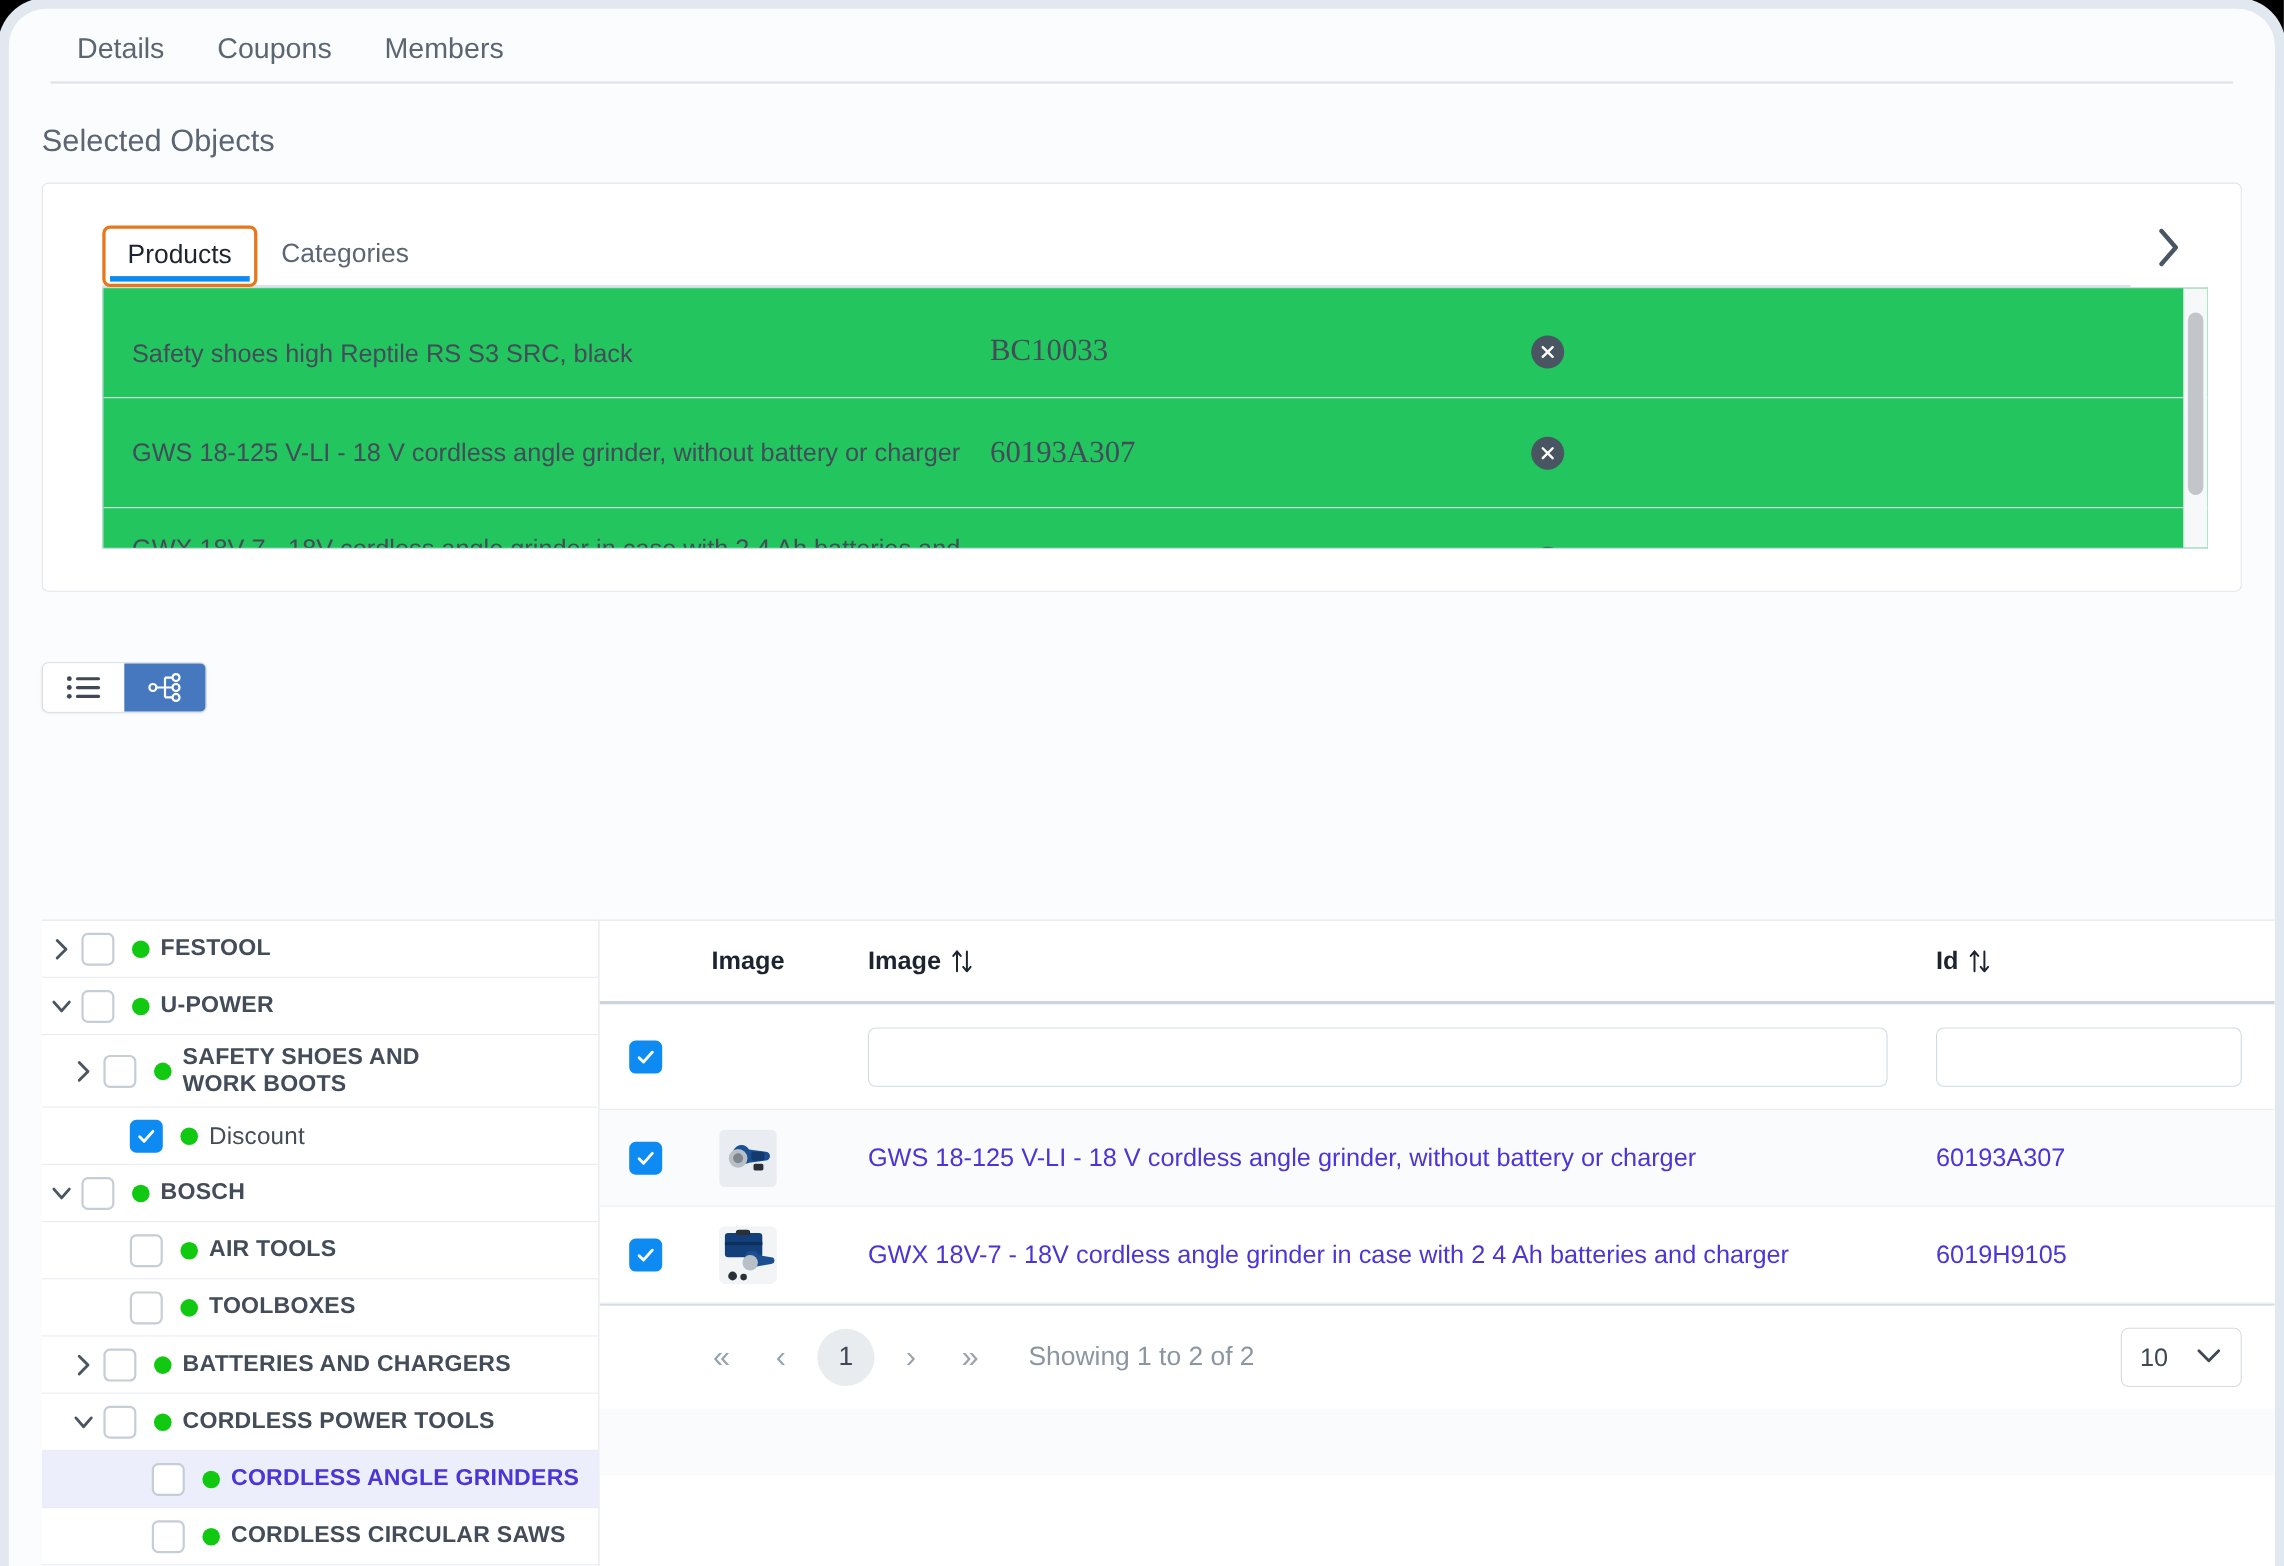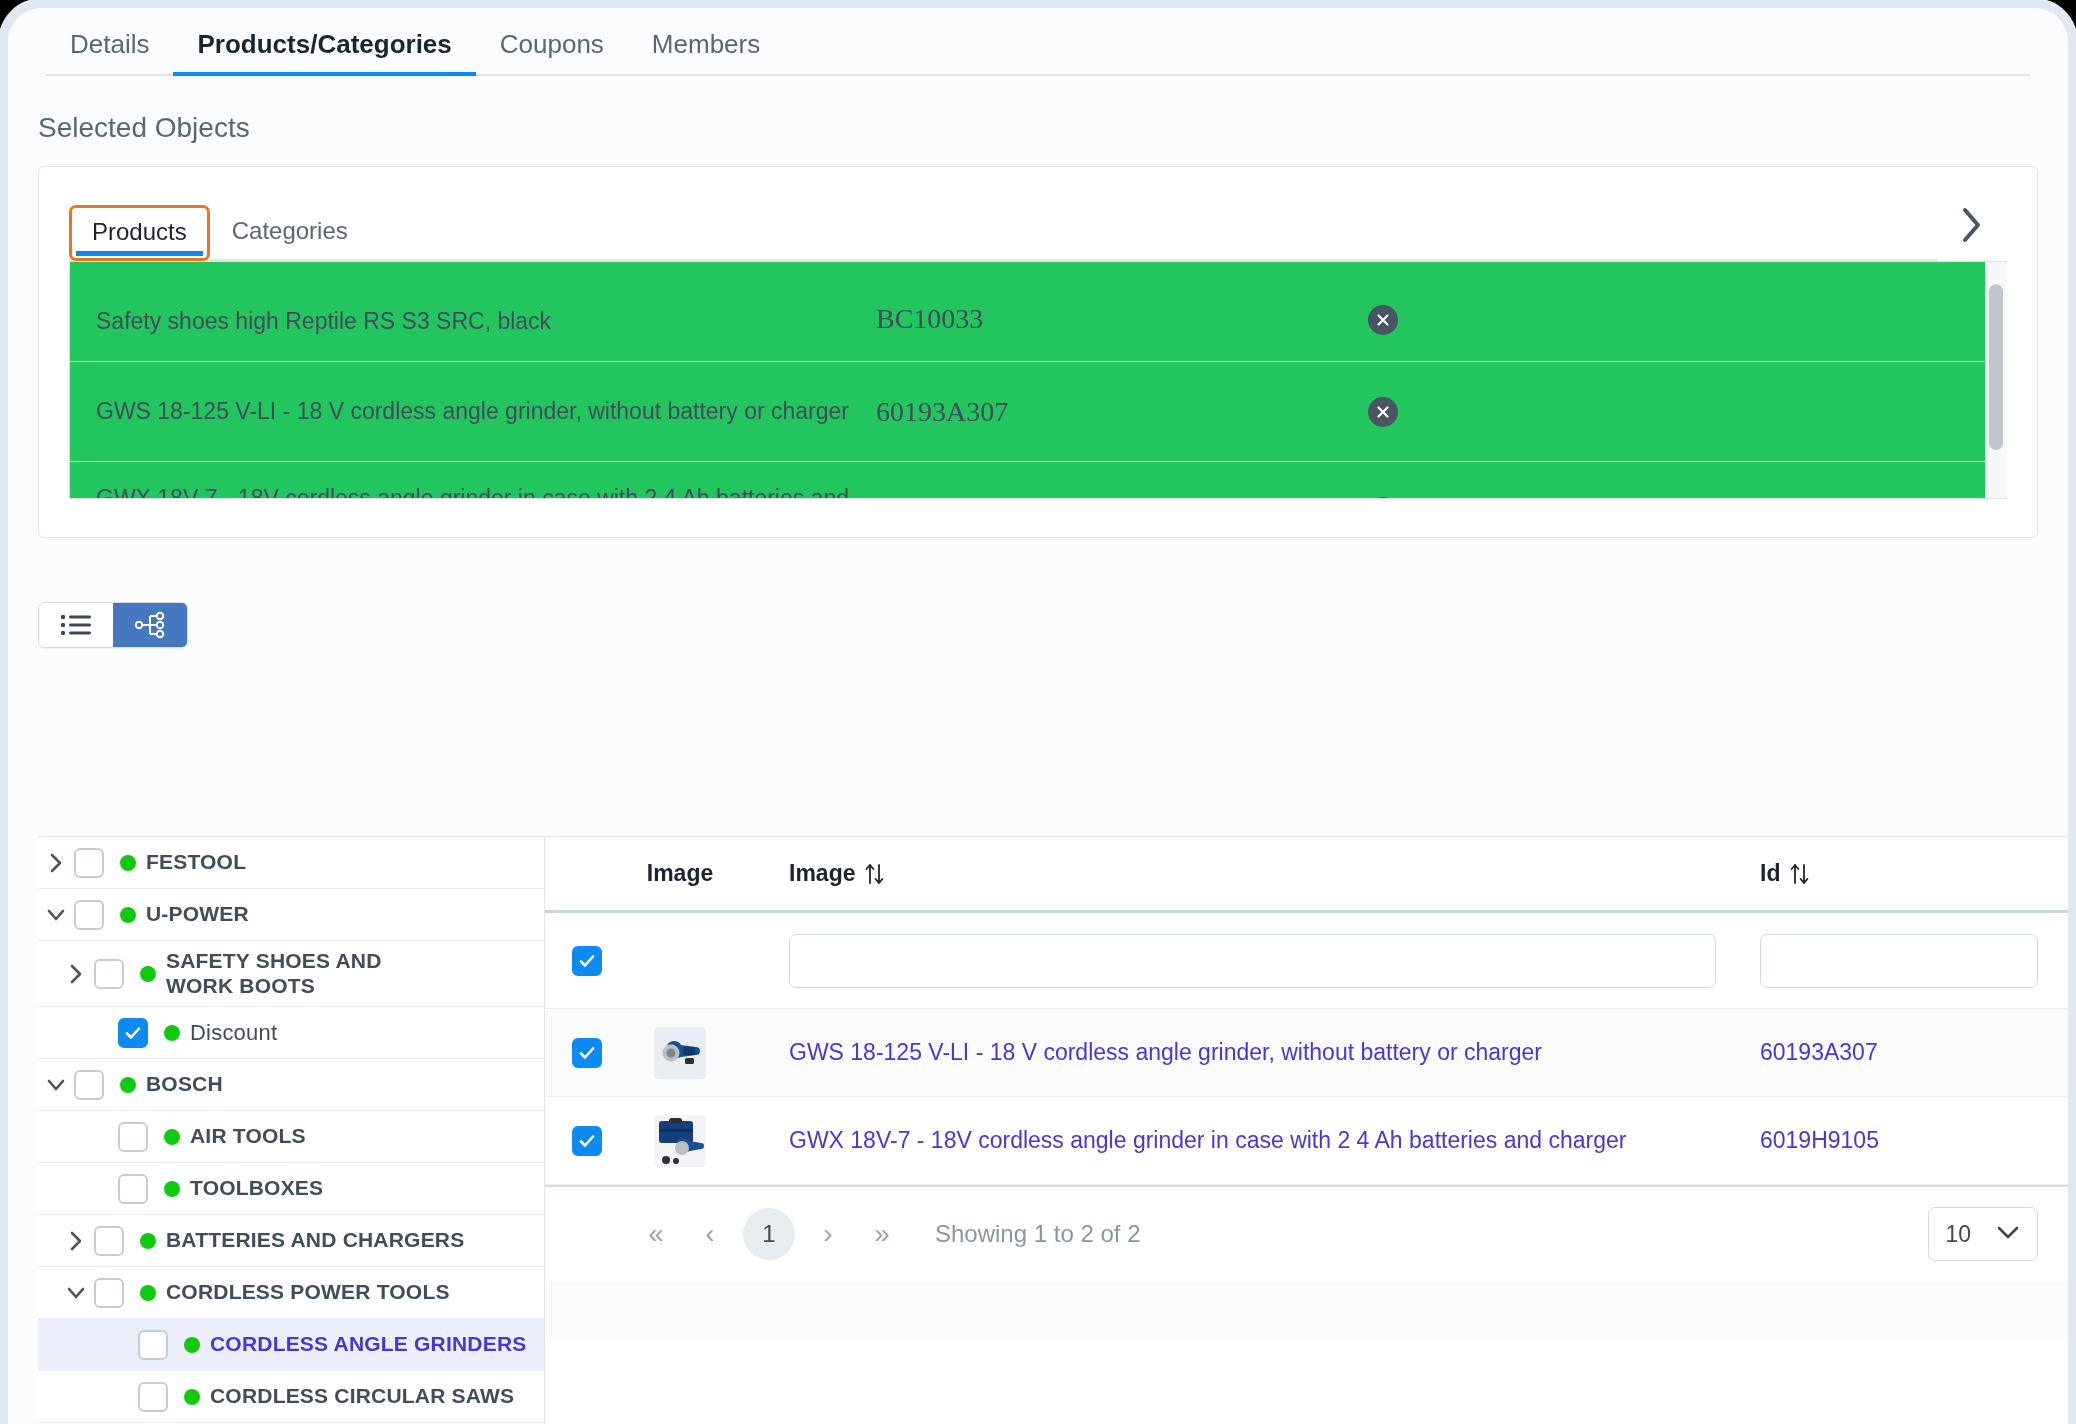--- a/index.html
+++ b/index.html
@@ -60,20 +60,21 @@
     font-weight: 400;
   }
 
   
   .card {
     margin: 22px 30px 0 30px;
     background: #fff;
     border: 1px solid #e1e6eb;
     border-radius: 6px;
     height: 372px;
+    padding-left: 24px;
   }
   .inner-tabbar {
     position: relative;
     height: 72px;
     margin: 22px 30px 0 30px;
     display: flex;
     align-items: flex-end;
   }
   .inner-tabs {
     flex: 1;
@@ -304,21 +305,20 @@
   .pager-tail { height: 60px; background: #fafbfc; }
 </style>
 </head>
 <body>
 
 <div id="window">
 
   
   <div class="tabbar">
     <div class="tab">Details</div>
-    <div class="tab active">Products/Categories</div>
     <div class="tab">Coupons</div>
     <div class="tab">Members</div>
   </div>
 
   
   <div class="section-title">Selected Objects</div>
 
   
   <div class="card">
 

